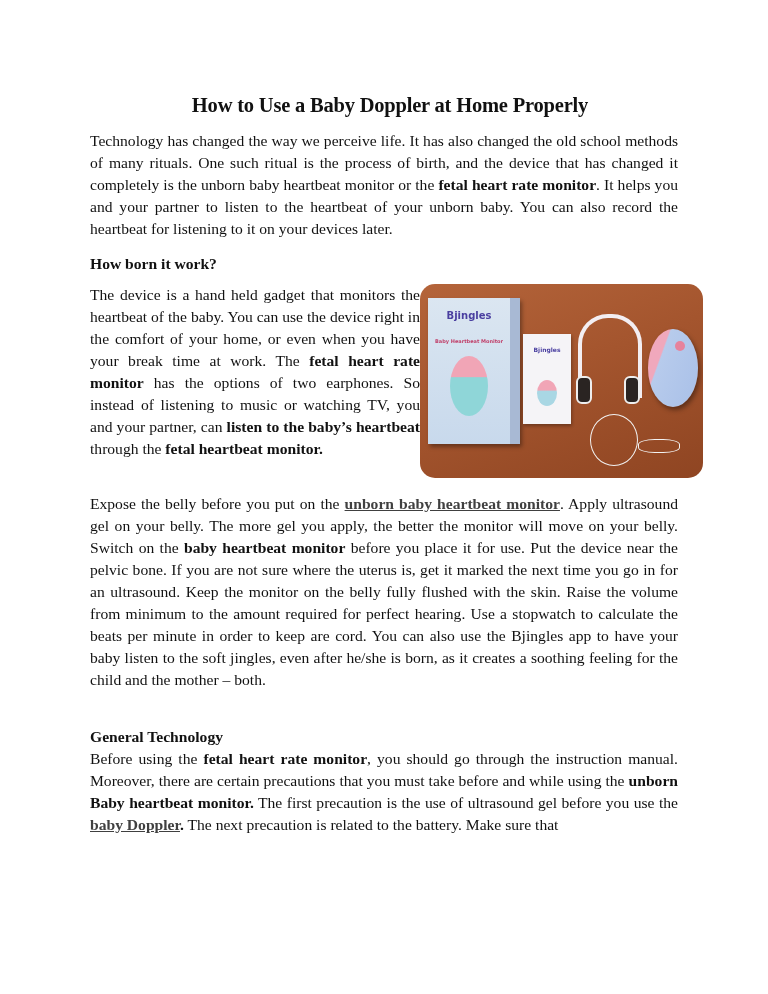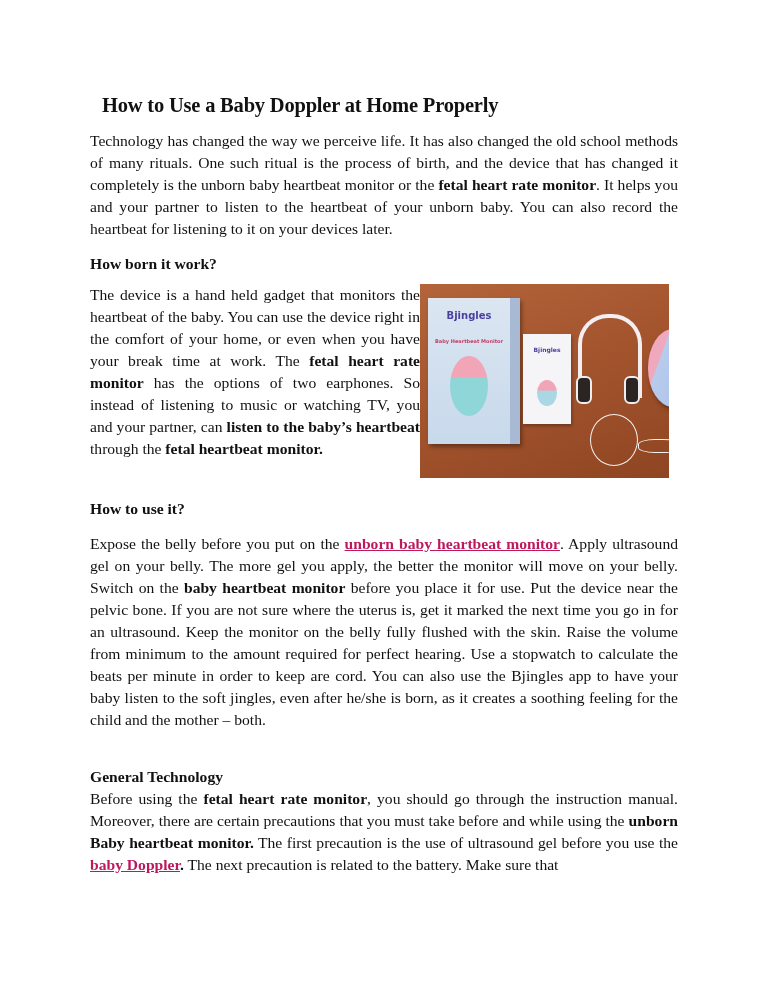--- a/index.html
+++ b/index.html
@@ -17,21 +17,21 @@
     }
     .page {
       position: absolute;
       left: 90px;
       top: 92px;
       width: 588px;
     }
     .title {
       font-weight: bold;
       font-size: 20.5px;
-      text-align: left;
+      text-align: center;
       margin: 0 0 0 12px;
       line-height: 26px;
       letter-spacing: -0.2px;
     }
     p {
       margin: 0;
       font-size: 15.6px;
       line-height: 22px;
       text-align: justify;
     }
@@ -49,24 +49,25 @@
       height: 196px;
     }
     .work-text {
       width: 330px;
       text-align: justify;
     }
     .product-photo {
       position: absolute;
       left: 330px;
       top: 0px;
-      width: 249px;
+      width: 283px;
       height: 194px;
       background: linear-gradient(160deg, #b4643a 0%, #a4552e 45%, #8f4522 100%);
       overflow: hidden;
+      border-radius: 15px;
     }
     .photo-box {
       position: absolute;
       left: 8px; top: 14px;
       width: 82px; height: 146px;
       background: linear-gradient(180deg, #dbe6f1 0%, #c8d9ec 100%);
       border-right: 10px solid #a8b9d4;
       box-shadow: 2px 3px 4px rgba(0,0,0,0.35);
     }
     .box-brand {
@@ -128,21 +129,21 @@
     .doppler-heart {
       position: absolute; left: 27px; top: 12px; width: 10px; height: 10px;
       background: #e7829c; border-radius: 50%;
     }
     .h-use { margin-top: 18px; }
     .use-text { margin-top: 13px; }
     .h-prec { margin-top: 35px; }
     .prec-text { }
     b { font-weight: bold; }
     a.doc-link {
-      color: #be185d;
+      color: #404040;
       font-weight: bold;
       text-decoration: underline;
     }
   </style>
 </head>
 <body>
 
 <div class="page">
 
   <h1 class="title">How to Use a Baby Doppler at Home Properly</h1>
@@ -168,21 +169,20 @@
       <div class="ear-cup ear-left"></div>
       <div class="ear-cup ear-right"></div>
       <div class="cable"></div>
       <div class="earbuds"></div>
       <div class="photo-doppler">
         <div class="doppler-heart"></div>
       </div>
     </div>
   </div>
 
-  <h2 class="h-use">How to use it?</h2>
 
   <p class="use-text"><span>Expose the belly before you put on the </span><a class="doc-link" href="#">unborn baby heartbeat monitor</a><span>. Apply ultrasound gel on your belly. The more gel you apply, the better the monitor will move on your belly. Switch on the </span><b>baby heartbeat monitor</b><span> before you place it for use. Put the device near the pelvic bone. If you are not sure where the uterus is, get it marked the next time you go in for an ultrasound. Keep the monitor on the belly fully flushed with the skin. Raise the volume from minimum to the amount required for perfect hearing. Use a stopwatch to calculate the beats per minute in order to keep are cord. You can also use the Bjingles app to have your baby listen to the soft jingles, even after he/she is born, as it creates a soothing feeling for the child and the mother – both.</span></p>
 
   <h2 class="h-prec">General Technology</h2>
 
   <p class="prec-text"><span>Before using the </span><b>fetal heart rate monitor</b><span>, you should go through the instruction manual. Moreover, there are certain precautions that you must take before and while using the </span><b>unborn Baby heartbeat monitor.</b><span> The first precaution is the use of ultrasound gel before you use the </span><a class="doc-link" href="#">baby Doppler</a><b>.</b><span> The next precaution is related to the battery. Make sure that</span></p>
 
 </div>
 
 </body></html>

